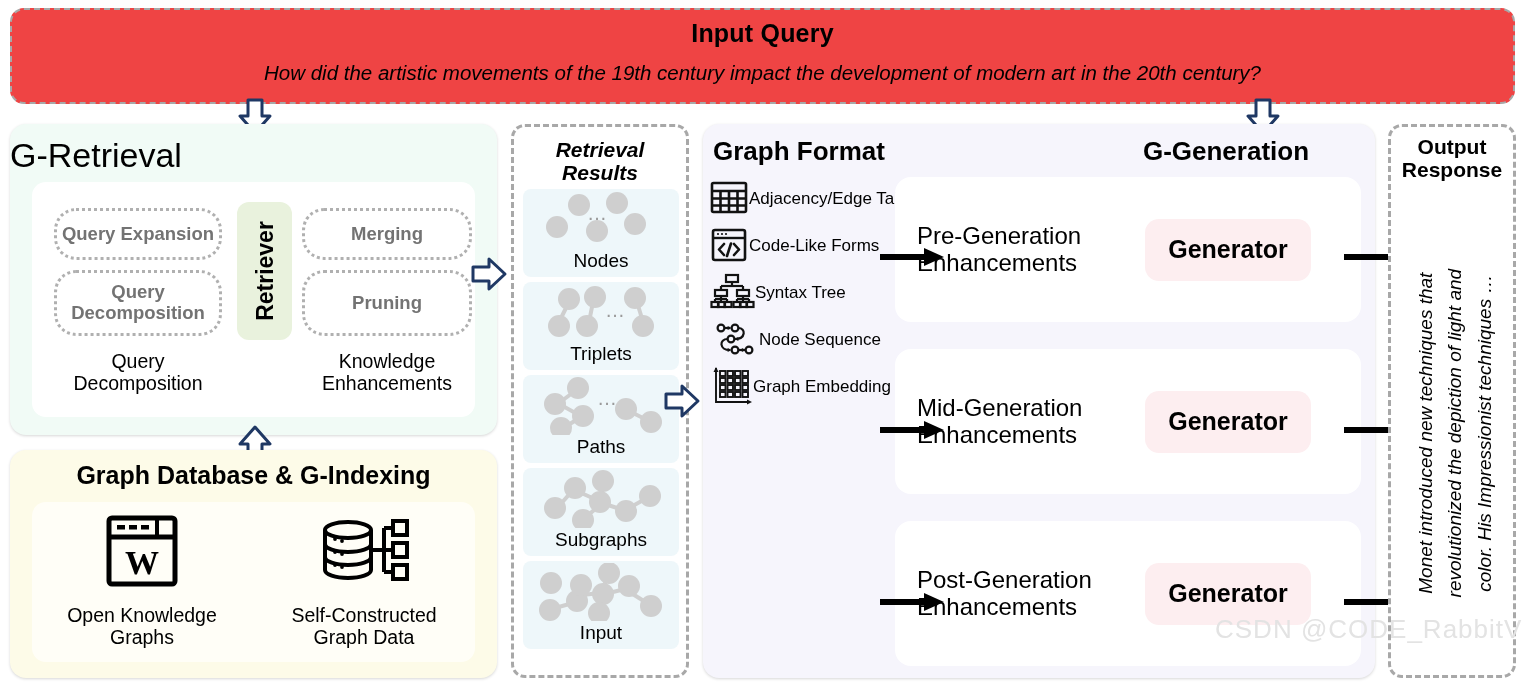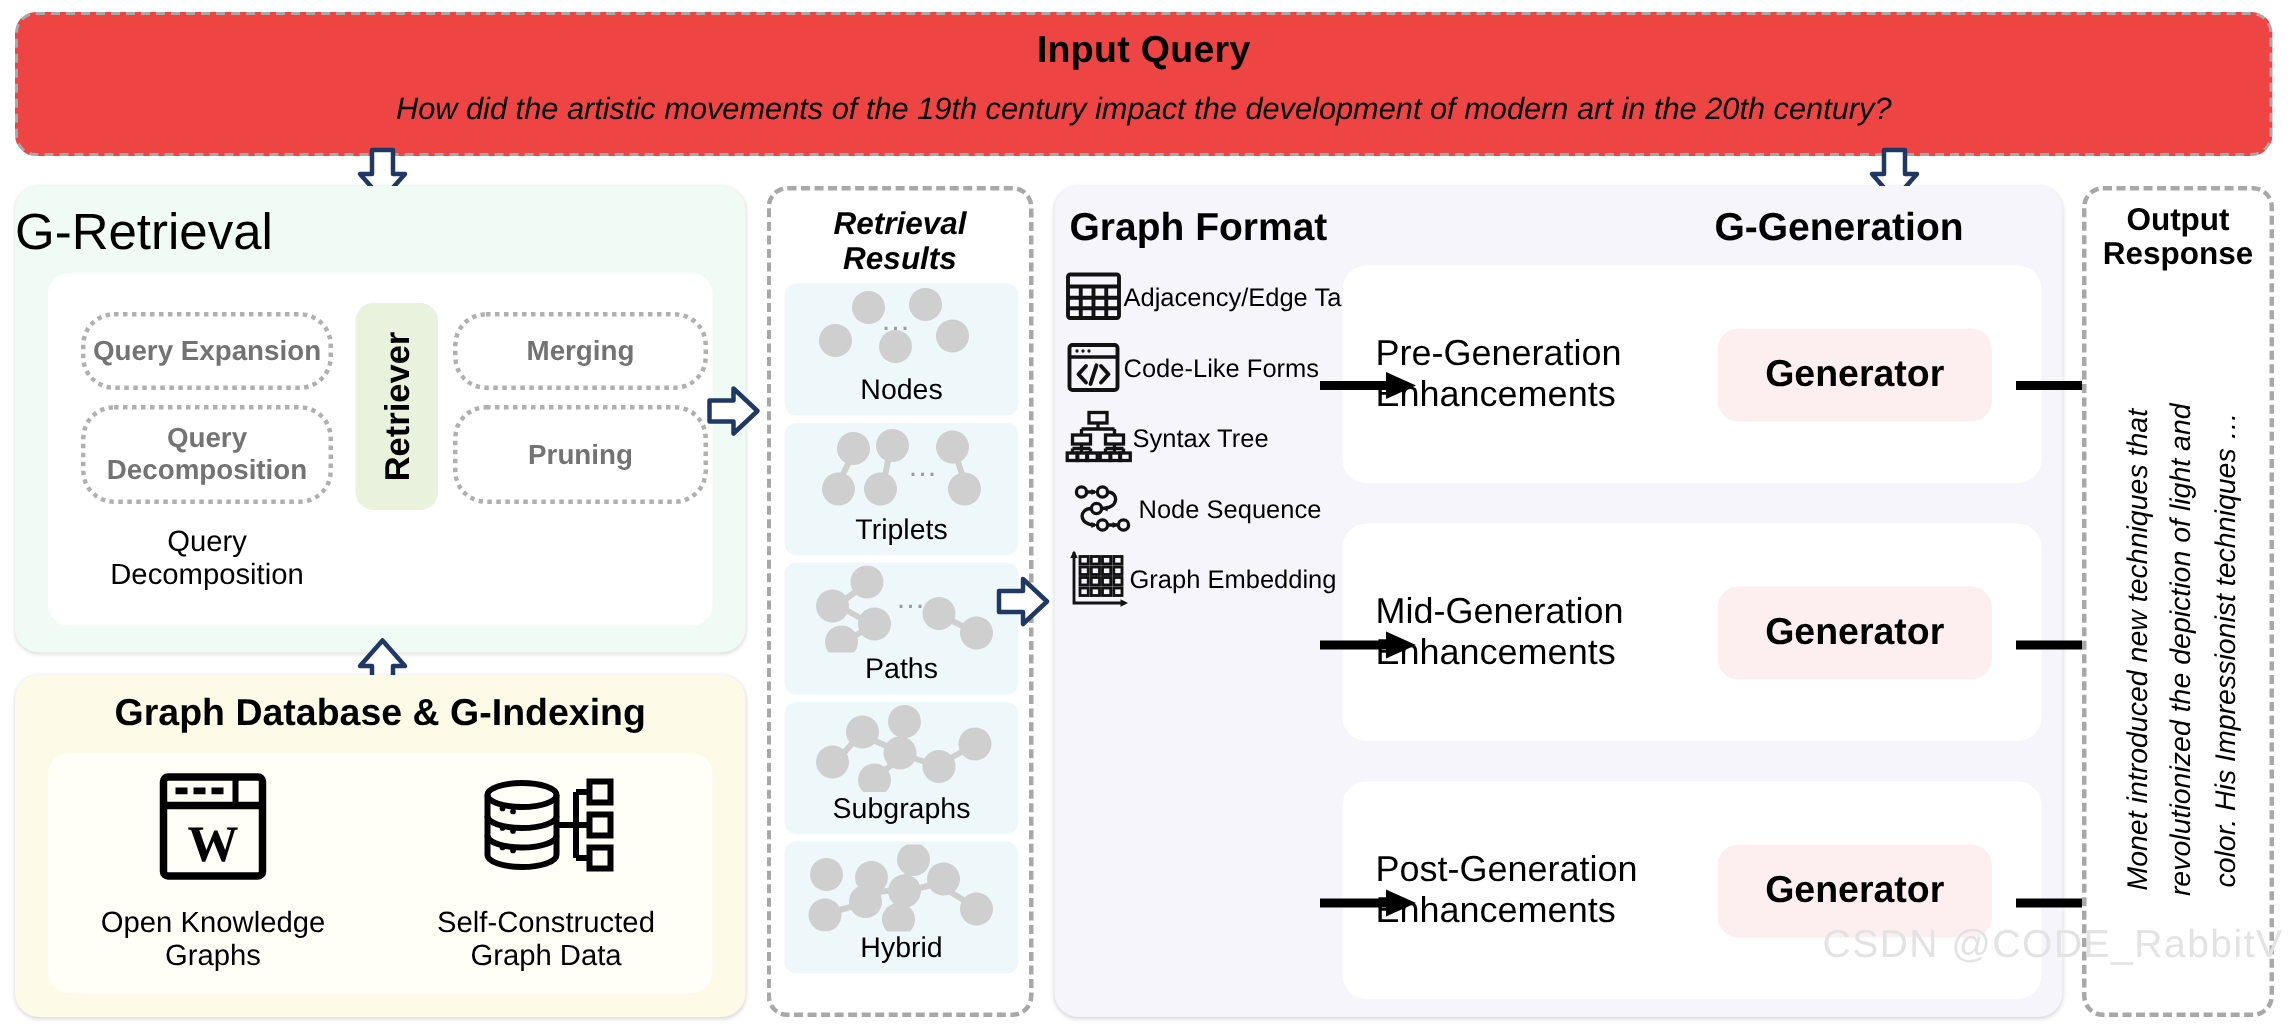--- a/index.html
+++ b/index.html
@@ -121,21 +121,21 @@
   }
   #gen-row-0{top:53px;}
   #gen-row-1{top:225px;}
   #gen-row-2{top:397px;}
   .gen-row .gr-label{
     position:absolute;left:22px;top:50%;transform:translateY(-50%);
     font-size:24px;line-height:1.15;width:220px;
   }
   .gen-pill{
     position:absolute;left:250px;top:50%;transform:translateY(-50%);
-    width:183px;height:62px;background:#fdeef0;border-radius:14px;
+    width:166px;height:62px;background:#fdeef0;border-radius:14px;
     display:flex;align-items:center;justify-content:center;
     font-size:25px;font-weight:bold;
   }
 
   
   .solidarrow{position:absolute;}
 
   
   #output-response{
     position:absolute;left:1388px;top:124px;width:128px;height:554px;
@@ -199,20 +199,21 @@
       </div>
 
       <div class="dashbox" id="box-merging">
         <span>Merging</span>
       </div>
       <div class="dashbox" id="box-pruning">
         <span>Pruning</span>
       </div>
 
       <div class="gr-caption" id="cap-query-enh">Query Decomposition</div>
+      <div class="gr-caption" id="cap-knowledge-enh">Knowledge Enhancements</div>
     </div>
   </div>
 
   <div class="blockarrow" style="left:236px;top:424px;">
     <svg width="38" height="38" viewBox="0 0 38 38">
       <polygon points="19,3 34,20 26,20 26,36 12,36 12,20 4,20" fill="#ffffff" stroke="#1f3864" stroke-width="3" stroke-linejoin="round"></polygon>
     </svg>
   </div>
 
   <div id="graph-db">
@@ -373,21 +374,21 @@
                 <circle cx="46" cy="38" r="11"></circle>
               <circle cx="50" cy="22" r="11"></circle>
                 <circle cx="78" cy="10" r="11"></circle>
               <circle cx="72" cy="31" r="11"></circle>
                 <circle cx="68" cy="50" r="11"></circle>
               <circle cx="98" cy="23" r="11"></circle>
                 <circle cx="120" cy="43" r="11"></circle>
             </g>
           </svg>
         </div>
-        <div class="rr-lbl">Hybrid</div>
+        <div class="rr-lbl">Input</div>
       </div>
 
     </div>
   </div>
 
   <div class="blockarrow" style="left:470px;top:255px;">
     <svg width="38" height="38" viewBox="0 0 38 38">
       <polygon points="3,12 19,12 19,4 35,19 19,34 19,26 3,26" fill="#ffffff" stroke="#1f3864" stroke-width="3" stroke-linejoin="round"></polygon>
     </svg>
   </div>

